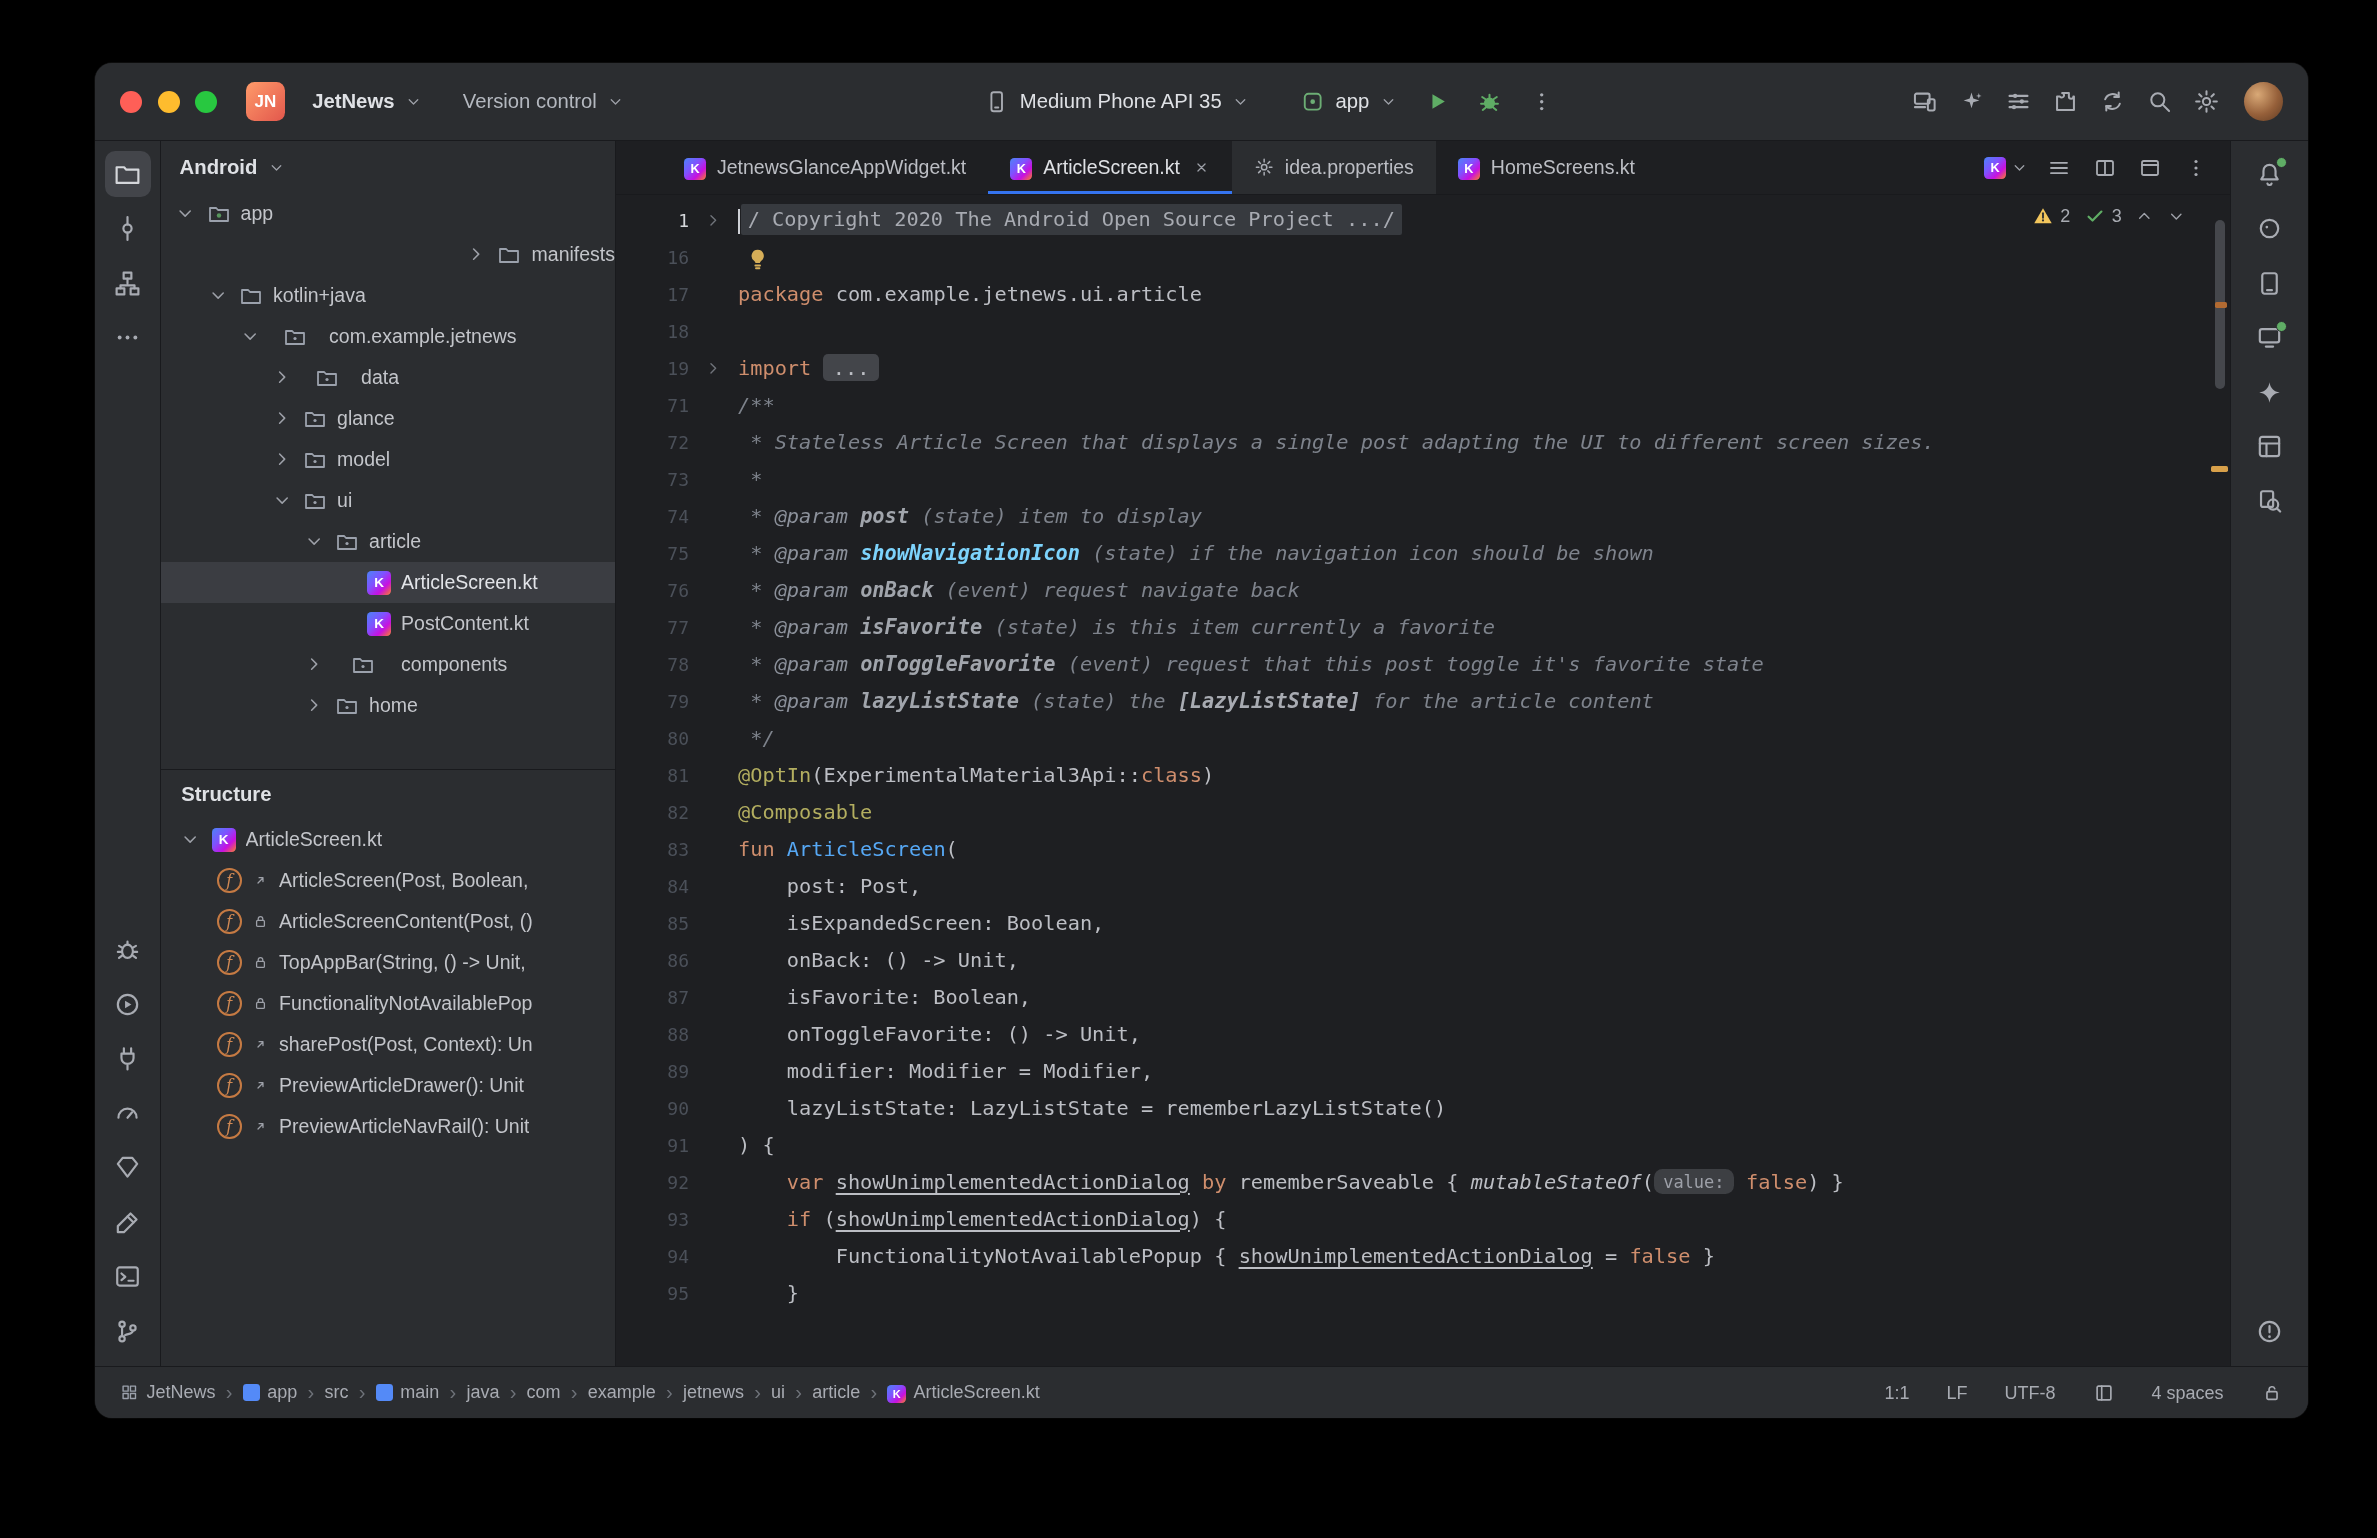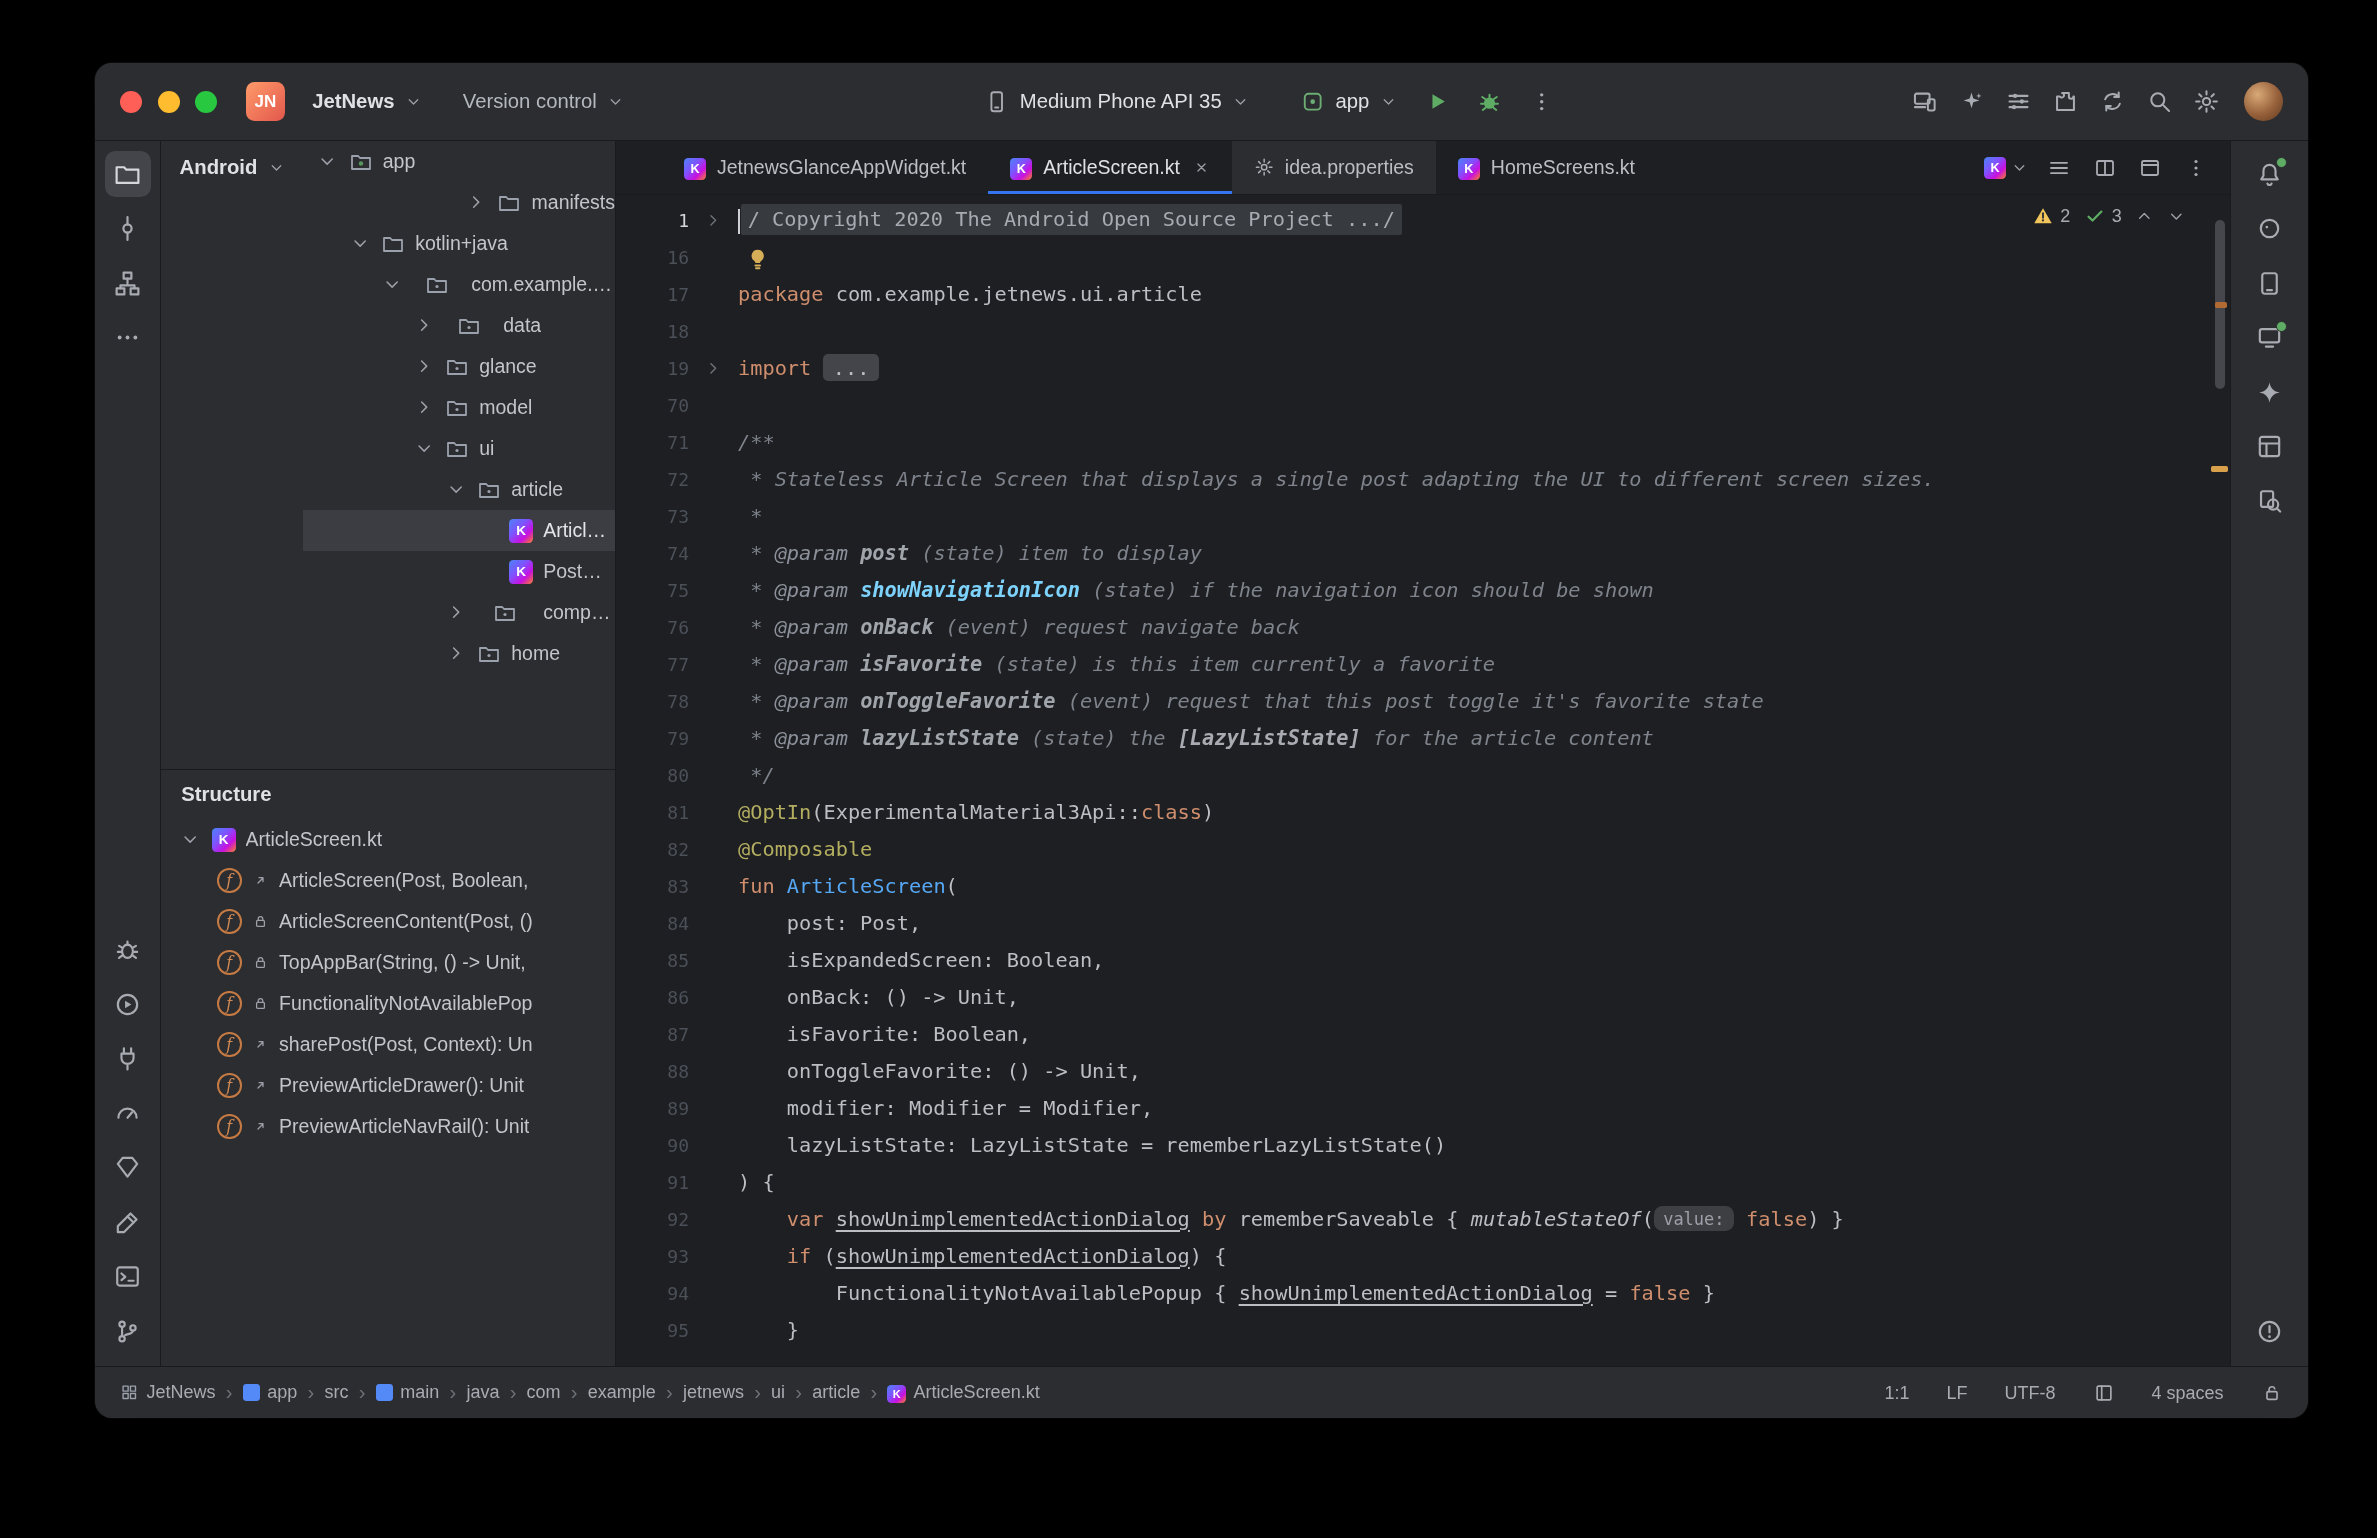--- a/index.html
+++ b/index.html
@@ -31,21 +31,21 @@
   .content{display:flex;height:calc(100% - 78px - 52px)}
   .strip{background:#2B2D30;display:flex;flex-direction:column;align-items:center;padding:10.2px 0 12px;gap:8.5px;flex:none}
   .strip-left{width:66px;border-right:0.8px solid #191A1D}
   .strip-right{width:78px;border-left:0.8px solid #191A1D}
   .strip .icon-btn{width:46px;height:46px}
   .strip .icon-btn.active{background:#43454A;color:#D5D7DB}
   .strip-spacer{flex:1}
   .badge{position:absolute;top:6px;right:6px;width:11px;height:11px;border-radius:50%;background:#5FAD65;border:1.7px solid #2B2D30}
   
   .sidebar{width:455px;background:#2B2D30;border-right:0.8px solid #191A1D;display:flex;flex-direction:column;flex:none;min-height:0}
-  .panel-project{height:628px;overflow:hidden;display:flex;flex-direction:row}
+  .panel-project{height:628px;overflow:hidden;display:flex;flex-direction:column}
   .panel-header{height:52px;flex:none;display:flex;align-items:center;gap:10.2px;padding:0 18.6px;color:#DFE1E5;font-size:20.3px;font-weight:600}
   .tree{font-size:19.5px;color:#C3C5CA;overflow:hidden}
   .trow{height:41px;display:flex;align-items:center;white-space:nowrap;overflow:hidden}
   .trow.sel{background:#3B3D42;color:#E2E4E8}
   .trow .chev-slot{width:32px;flex:none;display:flex;justify-content:center;color:#9DA0A8}
   .trow .ticon{width:34px;flex:none;display:flex;justify-content:center;color:#9BA1AC;margin-right:5.1px}
   .tlabel{overflow:hidden;text-overflow:ellipsis}
   .panel-structure{border-top:0.8px solid #191A1D;flex:1;min-height:0;display:flex;flex-direction:column}
   .panel-header2{height:49px;flex:none;display:flex;align-items:center;padding:0 20.3px;color:#DFE1E5;font-size:20.3px;font-weight:700}
   .ficon{display:inline-flex;align-items:center;justify-content:center;width:24.5px;height:24.5px;border-radius:50%;
@@ -731,25 +731,20 @@
               <div class="crow">
                 <span class="gnum">19</span>
                 <span class="gfold">
                   <svg width="18.6" height="18.6" viewBox="0 0 24 24" fill="none" stroke="currentColor" stroke-width="1.8" stroke-linecap="round" stroke-linejoin="round">
                     <path d="M9 6l6 6-6 6"></path>
                   </svg>
                 </span>
                 <span class="ctext"><span class="tk-kw">import</span><span class="tk-pl"> </span><span class="tk-fold">...</span></span>
               </div>
               <div class="crow">
-                <span class="gnum">70</span>
-                <span class="gfold"></span>
-                <span class="ctext"></span>
-              </div>
-              <div class="crow">
                 <span class="gnum">71</span>
                 <span class="gfold"></span>
                 <span class="ctext"><span class="tk-doc">/**</span></span>
               </div>
               <div class="crow">
                 <span class="gnum">72</span>
                 <span class="gfold"></span>
                 <span class="ctext"><span class="tk-doc"> * Stateless Article Screen that displays a single post adapting the UI to different screen sizes.</span></span>
               </div>
               <div class="crow">

